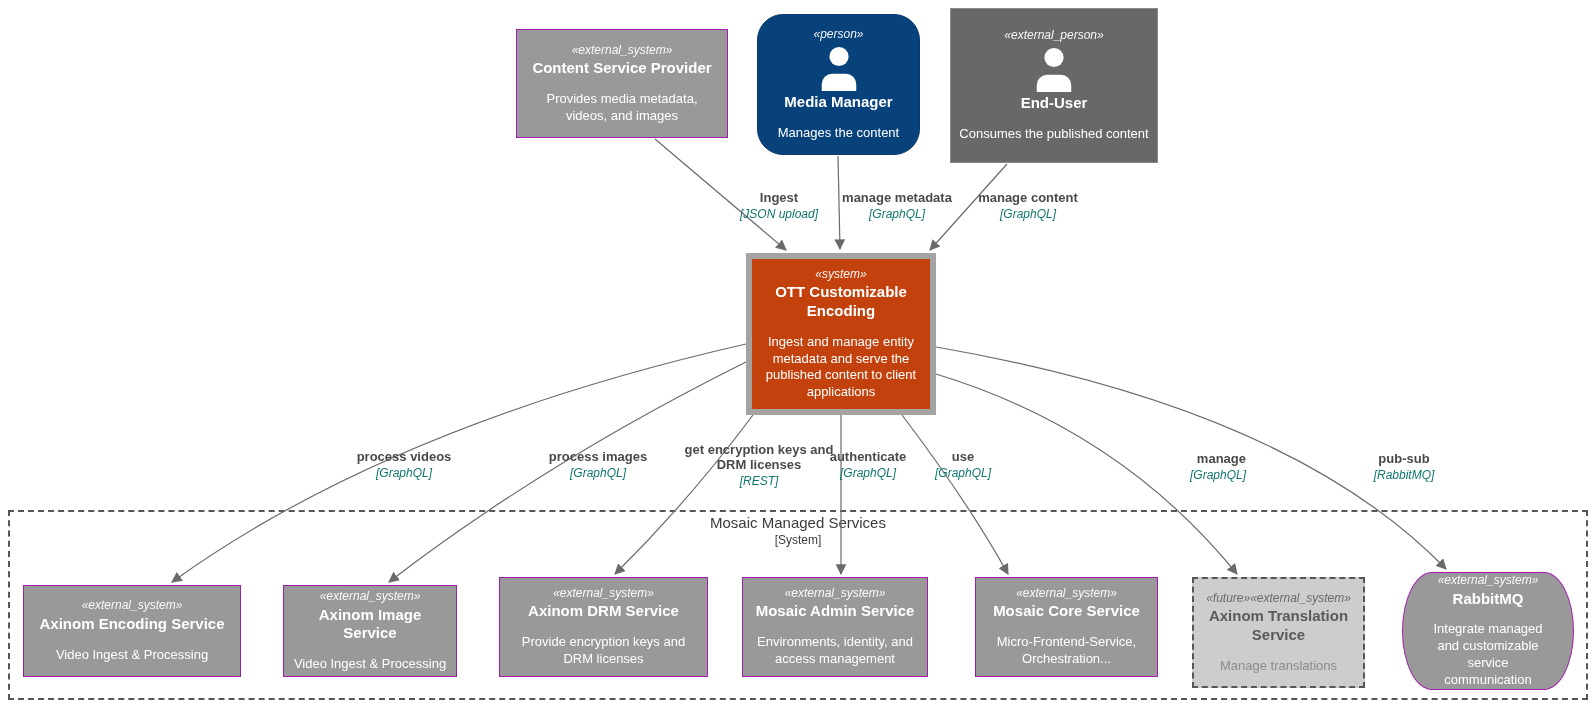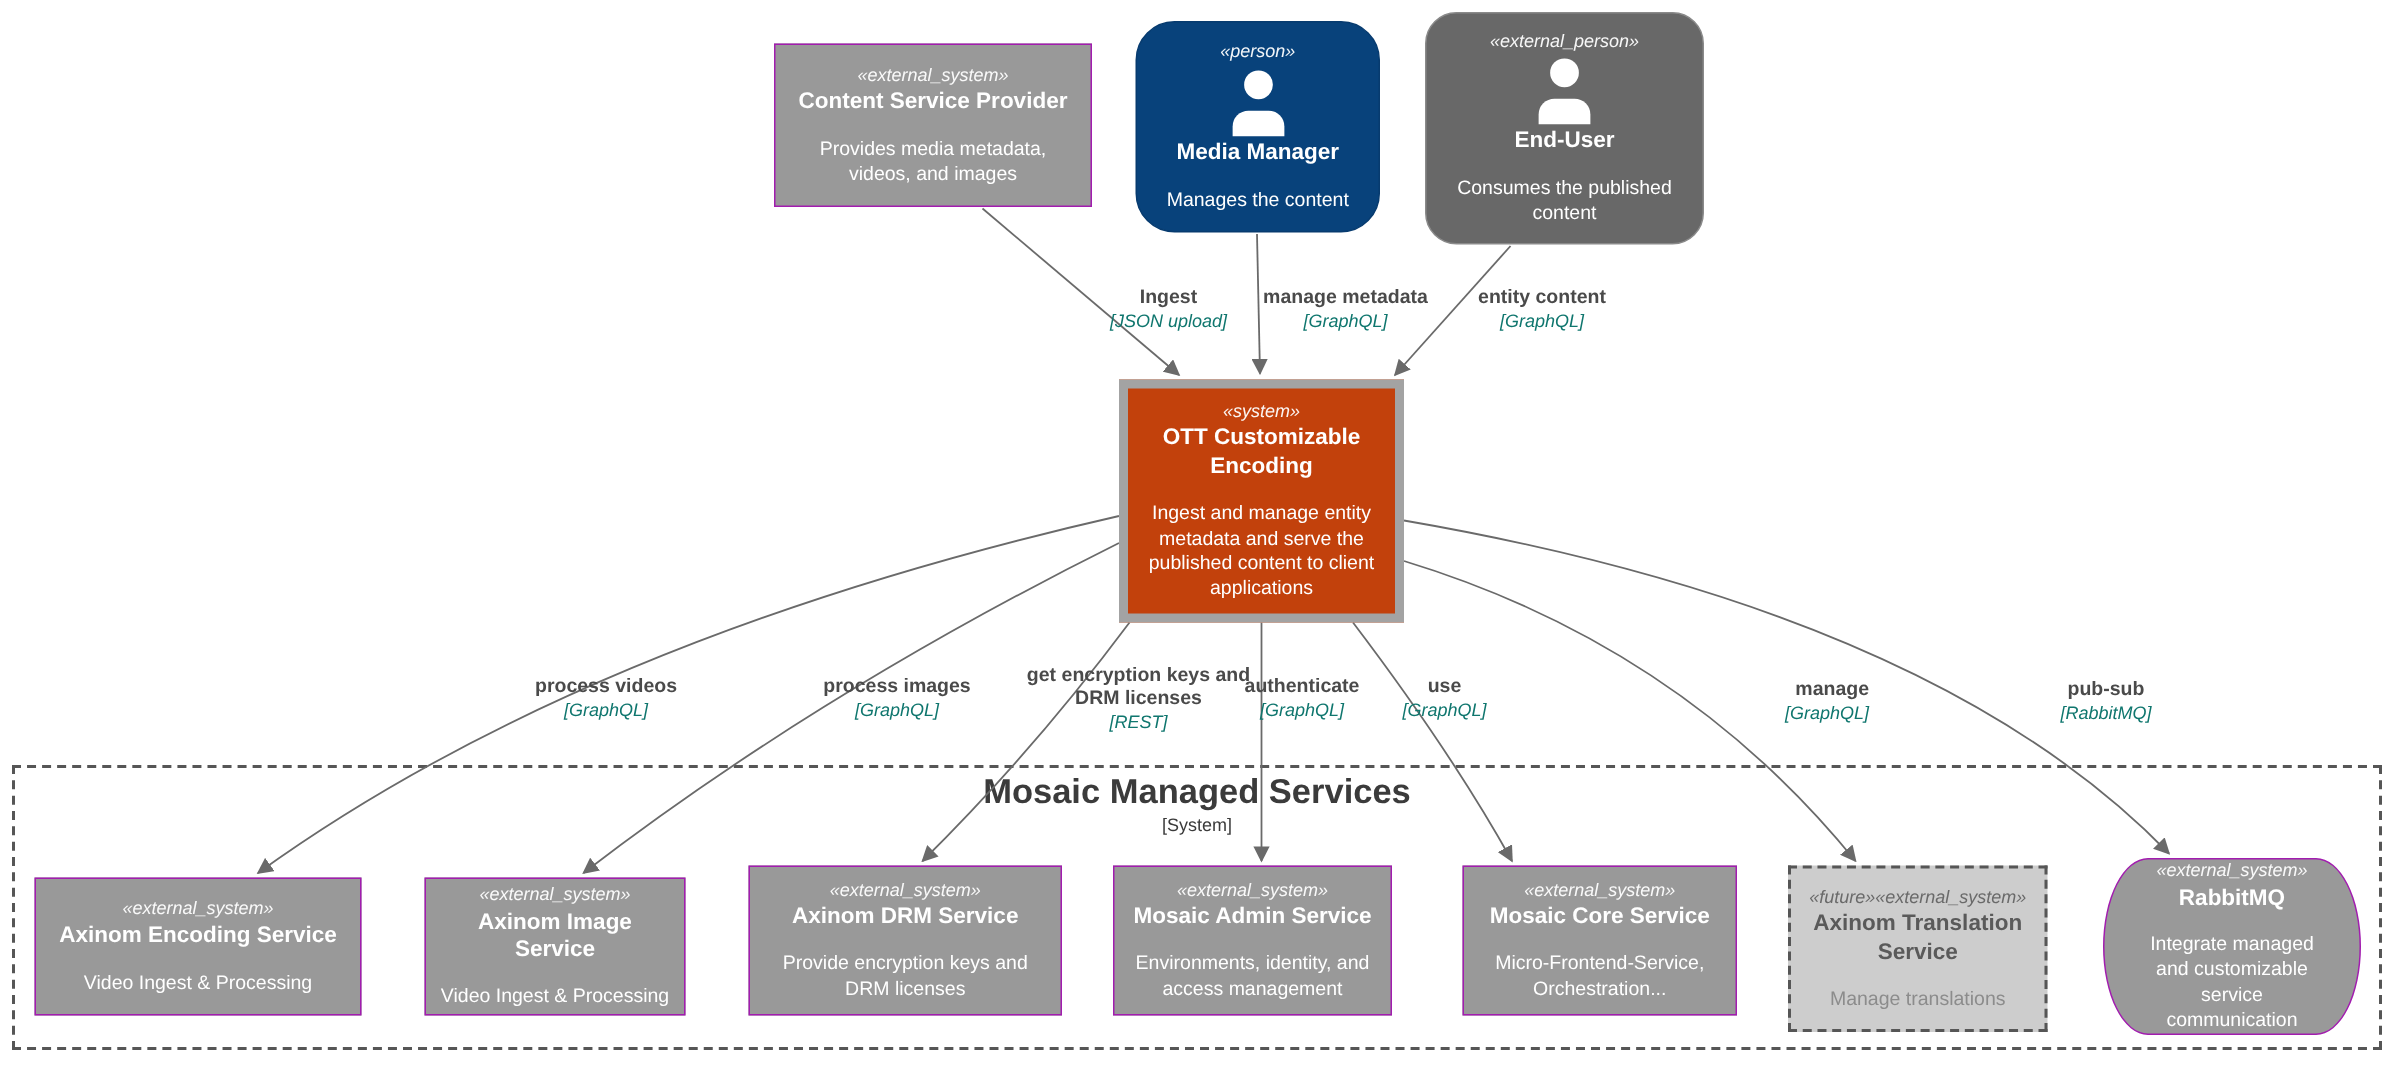--- a/index.html
+++ b/index.html
@@ -15,21 +15,21 @@
 
   
   #boundary {
     position:absolute; left:8px; top:510px; width:1580px; height:190px;
     border:2px dashed #565656; box-sizing:border-box; z-index:1;
   }
   #boundary-label {
     position:absolute; left:598px; top:514px; width:400px;
     text-align:center; color:#3b3b3b; z-index:1;
   }
-  .b-title { font-weight:bold; font-size:23px; line-height:1.2; }
+  .b-title { font-weight:normal; font-size:15px; line-height:1.2; }
   .b-sub   { font-size:12px; margin-top:1px; }
 
   
   .node {
     position:absolute; z-index:4; box-sizing:border-box;
     display:flex; flex-direction:column; align-items:center; justify-content:center;
     text-align:center; padding:6px 8px; color:#ffffff;
   }
   .stereo { font-style:italic; font-size:12px; opacity:.95; line-height:1.2; }
   .ntitle { font-weight:bold; font-size:15px; margin-top:2px; line-height:1.25; }
@@ -40,21 +40,21 @@
   .system     { background:#c2410c; border:6px solid #a3a3a3; }
   .person     { background:#08427B; border:1px solid #073B6F; }
   .ext-person { background:#686868; border:1px solid #8A8A8A; }
   .future     { background:#CDCDCD; border:2px dashed #565656; color:#5a5a5a; }
   .future .stereo { color:#6a6a6a; opacity:1; }
   .future .ndesc  { color:#8c8c8c; }
   .queue { border-radius:30px / 50%; }
 
   #node-csp        { left:516px;  top:29px;  width:212px; height:109px; }
   #node-media      { left:757px;  top:14px;  width:163px; height:141px;border-radius:26px; }
-  #node-enduser    { left:950px;  top:8px;   width:186px; height:155px;border-radius:21px; }
+  #node-enduser    { left:950px;  top:8px;   width:208px; height:155px; }
   #node-ott        { left:746px;  top:253px; width:190px; height:162px; }
   #node-encoding   { left:23px;   top:585px; width:218px; height:92px; }
   #node-image      { left:283px;  top:585px; width:174px; height:92px; }
   #node-drm        { left:499px;  top:577px; width:209px; height:100px; }
   #node-admin      { left:742px;  top:577px; width:186px; height:100px; }
   #node-core       { left:975px;  top:577px; width:183px; height:100px; }
   #node-translation{ left:1192px; top:577px; width:173px; height:111px; }
   #node-rabbitmq   { left:1402px; top:572px; width:172px; height:118px; padding:6px 20px; }
 
   
@@ -178,21 +178,21 @@
 
   <div class="rel-label" id="lbl-ingest">
     <div class="rel-name">Ingest</div>
     <div class="rel-tech">[JSON upload]</div>
   </div>
   <div class="rel-label" id="lbl-manage-metadata">
     <div class="rel-name">manage metadata</div>
     <div class="rel-tech">[GraphQL]</div>
   </div>
   <div class="rel-label" id="lbl-consume">
-    <div class="rel-name">entity content</div>
+    <div class="rel-name">manage content</div>
     <div class="rel-tech">[GraphQL]</div>
   </div>
   <div class="rel-label" id="lbl-process-videos">
     <div class="rel-name">process videos</div>
     <div class="rel-tech">[GraphQL]</div>
   </div>
   <div class="rel-label" id="lbl-process-images">
     <div class="rel-name">process images</div>
     <div class="rel-tech">[GraphQL]</div>
   </div>

